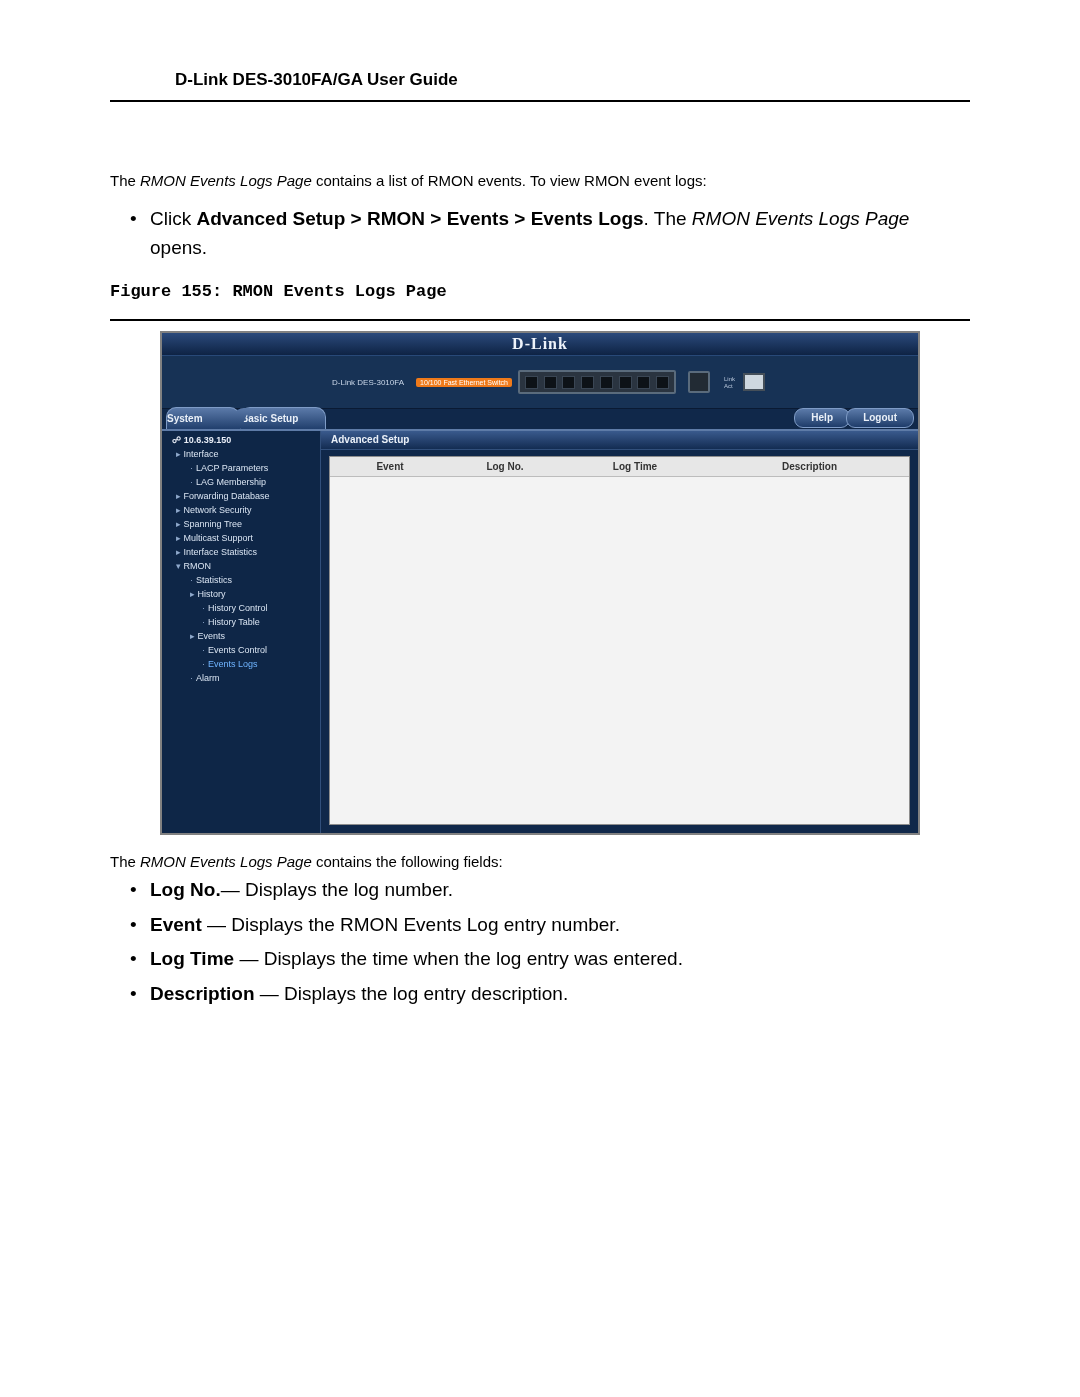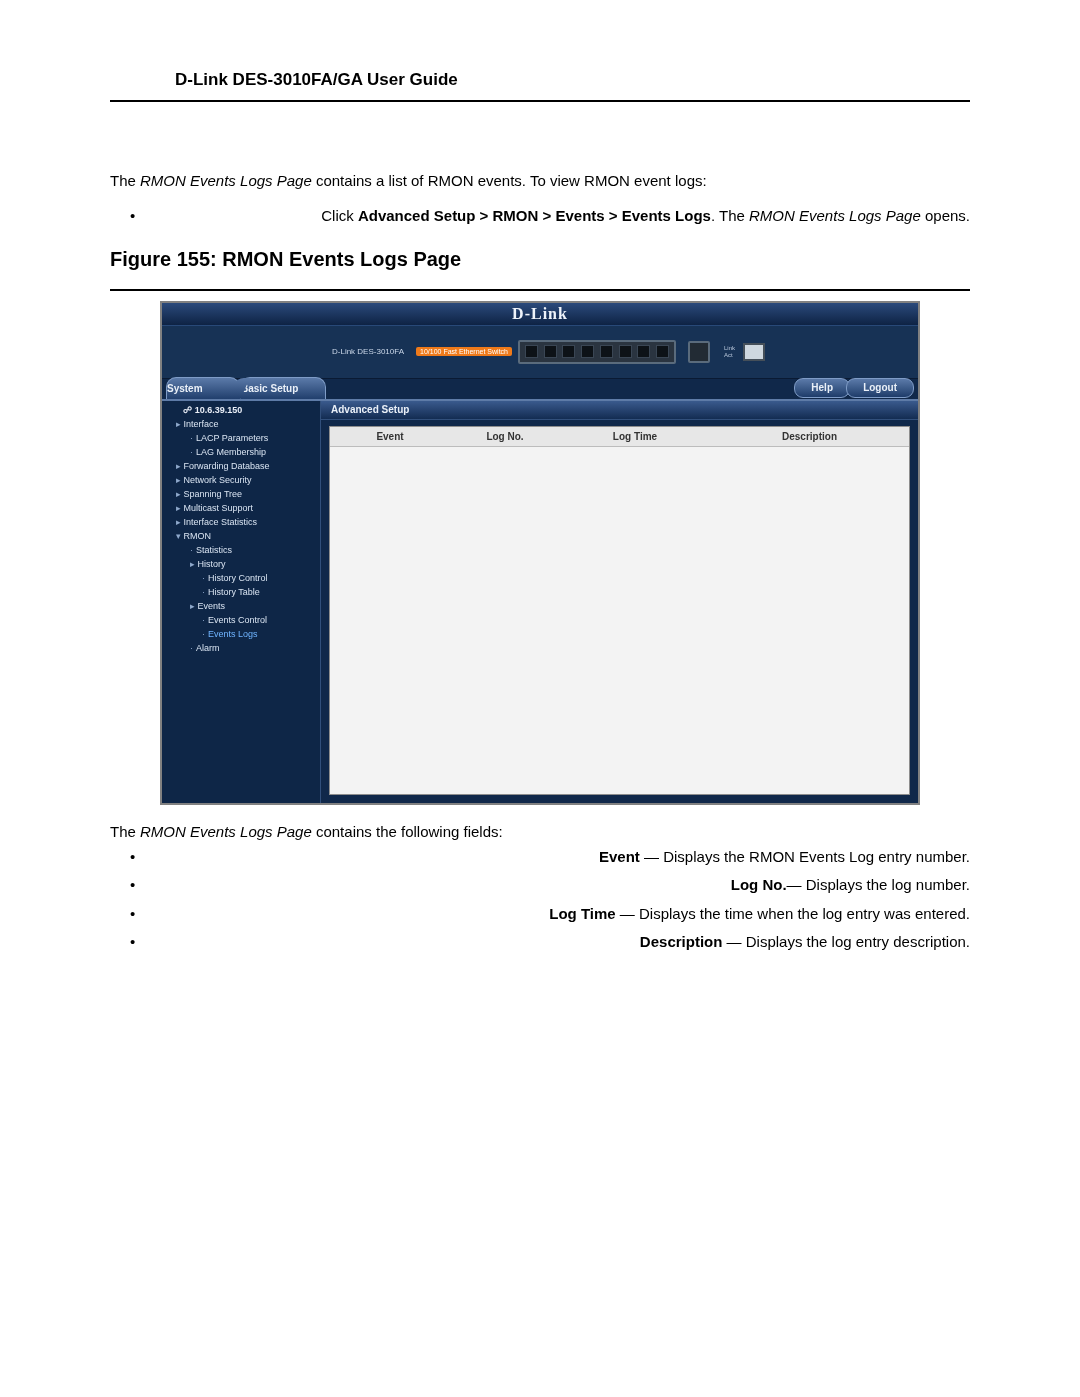--- a/index.html
+++ b/index.html
@@ -8,26 +8,26 @@
 
   
   .doc-head{font-size:17px;font-weight:700;border-bottom:2.5px solid #000;
             padding:0 2px 10px 2px;margin:0 0 70px 0;}
   .doc-head span{margin-left:63px;}
 
   h1.section{font-size:22px;font-weight:700;margin:0 0 14px 0;}
   p.lead{font-size:15px;margin:0 0 16px 0;}
   .lead i, .after i{font-style:italic;}
 
-  ul.bul{list-style:none;padding:0;margin:0 0 20px 0;font-size:15px;text-align:right;}
+  ul.bul{list-style:none;padding:0;margin:0 0 20px 0;font-size:19px;}
   ul.bul li{position:relative;padding-left:40px;margin:6px 0;line-height:1.5;}
   ul.bul li::before{content:"•";position:absolute;left:20px;top:0;}
   ul.bul b{font-weight:700;}
 
-  .fig-cap{font-size:20px;font-weight:700;margin:20px 0 18px 0;}
+  .fig-cap{font-size:17px;font-weight:700;margin:20px 0 18px 0;font-family:Liberation Mono, monospace;}
 
   
   .shot-wrap{border-top:2.5px solid #000;padding-top:10px;margin-bottom:18px;}
   .shot{margin:0 50px 0 50px;border:2px solid #818181;height:500px;
         background:#10284a;position:relative;font-family:Arial,Helvetica,sans-serif;
         color:#fff;overflow:hidden;}
 
   
   .logo-bar{height:22px;background:linear-gradient(#2b4a7b,#0e2344);
             text-align:center;font-weight:700;font-size:16px;letter-spacing:1px;
@@ -69,21 +69,21 @@
         background:linear-gradient(#5b7aa9,#1e3c6a);border:1px solid #7f9cc7;
         border-radius:9px;}
   .pill.help{right:68px;}
   .pill.logout{right:4px;}
 
   
   .body{position:absolute;left:0;top:96px;right:0;bottom:0;display:flex;
         border-top:2px solid #5e7ba7;}
   .nav{width:158px;background:#0e2647;border-right:1px solid #314f7b;
        font-size:9px;color:#d9e4f2;padding:4px 0 0 0;overflow:hidden;}
-  .nav .ip{font-size:9px;color:#e9eef7;font-weight:700;padding-left:21px;margin-bottom:2px;}
+  .nav .ip{font-size:9px;color:#e9eef7;font-weight:700;padding-left:10px;margin-bottom:2px;}
   .nav ul{list-style:none;margin:0;padding:0;}
   .nav li{padding:1px 0 1px 0;line-height:12px;white-space:nowrap;}
   .nav li::before{color:#8fa9cc;margin-right:3px;}
   .nav li.cl{padding-left:14px;} .nav li.cl::before{content:"▸";}
   .nav li.op{padding-left:14px;} .nav li.op::before{content:"▾";}
   .nav li.lf{padding-left:28px;} .nav li.lf::before{content:"·";}
   .nav li.lf2{padding-left:40px;} .nav li.lf2::before{content:"·";}
   .nav li.opn{padding-left:28px;} .nav li.opn::before{content:"▸";}
   .nav li.sel{color:#6fb4ff;}
 
@@ -196,19 +196,19 @@
       </div>
 
     </div>
   </div>
 
   <p class="after">
     <span>The </span><i>RMON Events Logs Page</i><span> contains the following fields:</span>
   </p>
 
   <ul class="bul" id="fieldlist">
+      <li><b>Log No.</b>— Displays the log number.</li>
       <li><b>Event</b> — Displays the RMON Events Log entry number.</li>
-      <li><b>Log No.</b>— Displays the log number.</li>
       <li><b>Log Time</b> — Displays the time when the log entry was entered.</li>
       <li><b>Description</b> — Displays the log entry description.</li>
     </ul>
 
 </div>
 
 </body></html>

